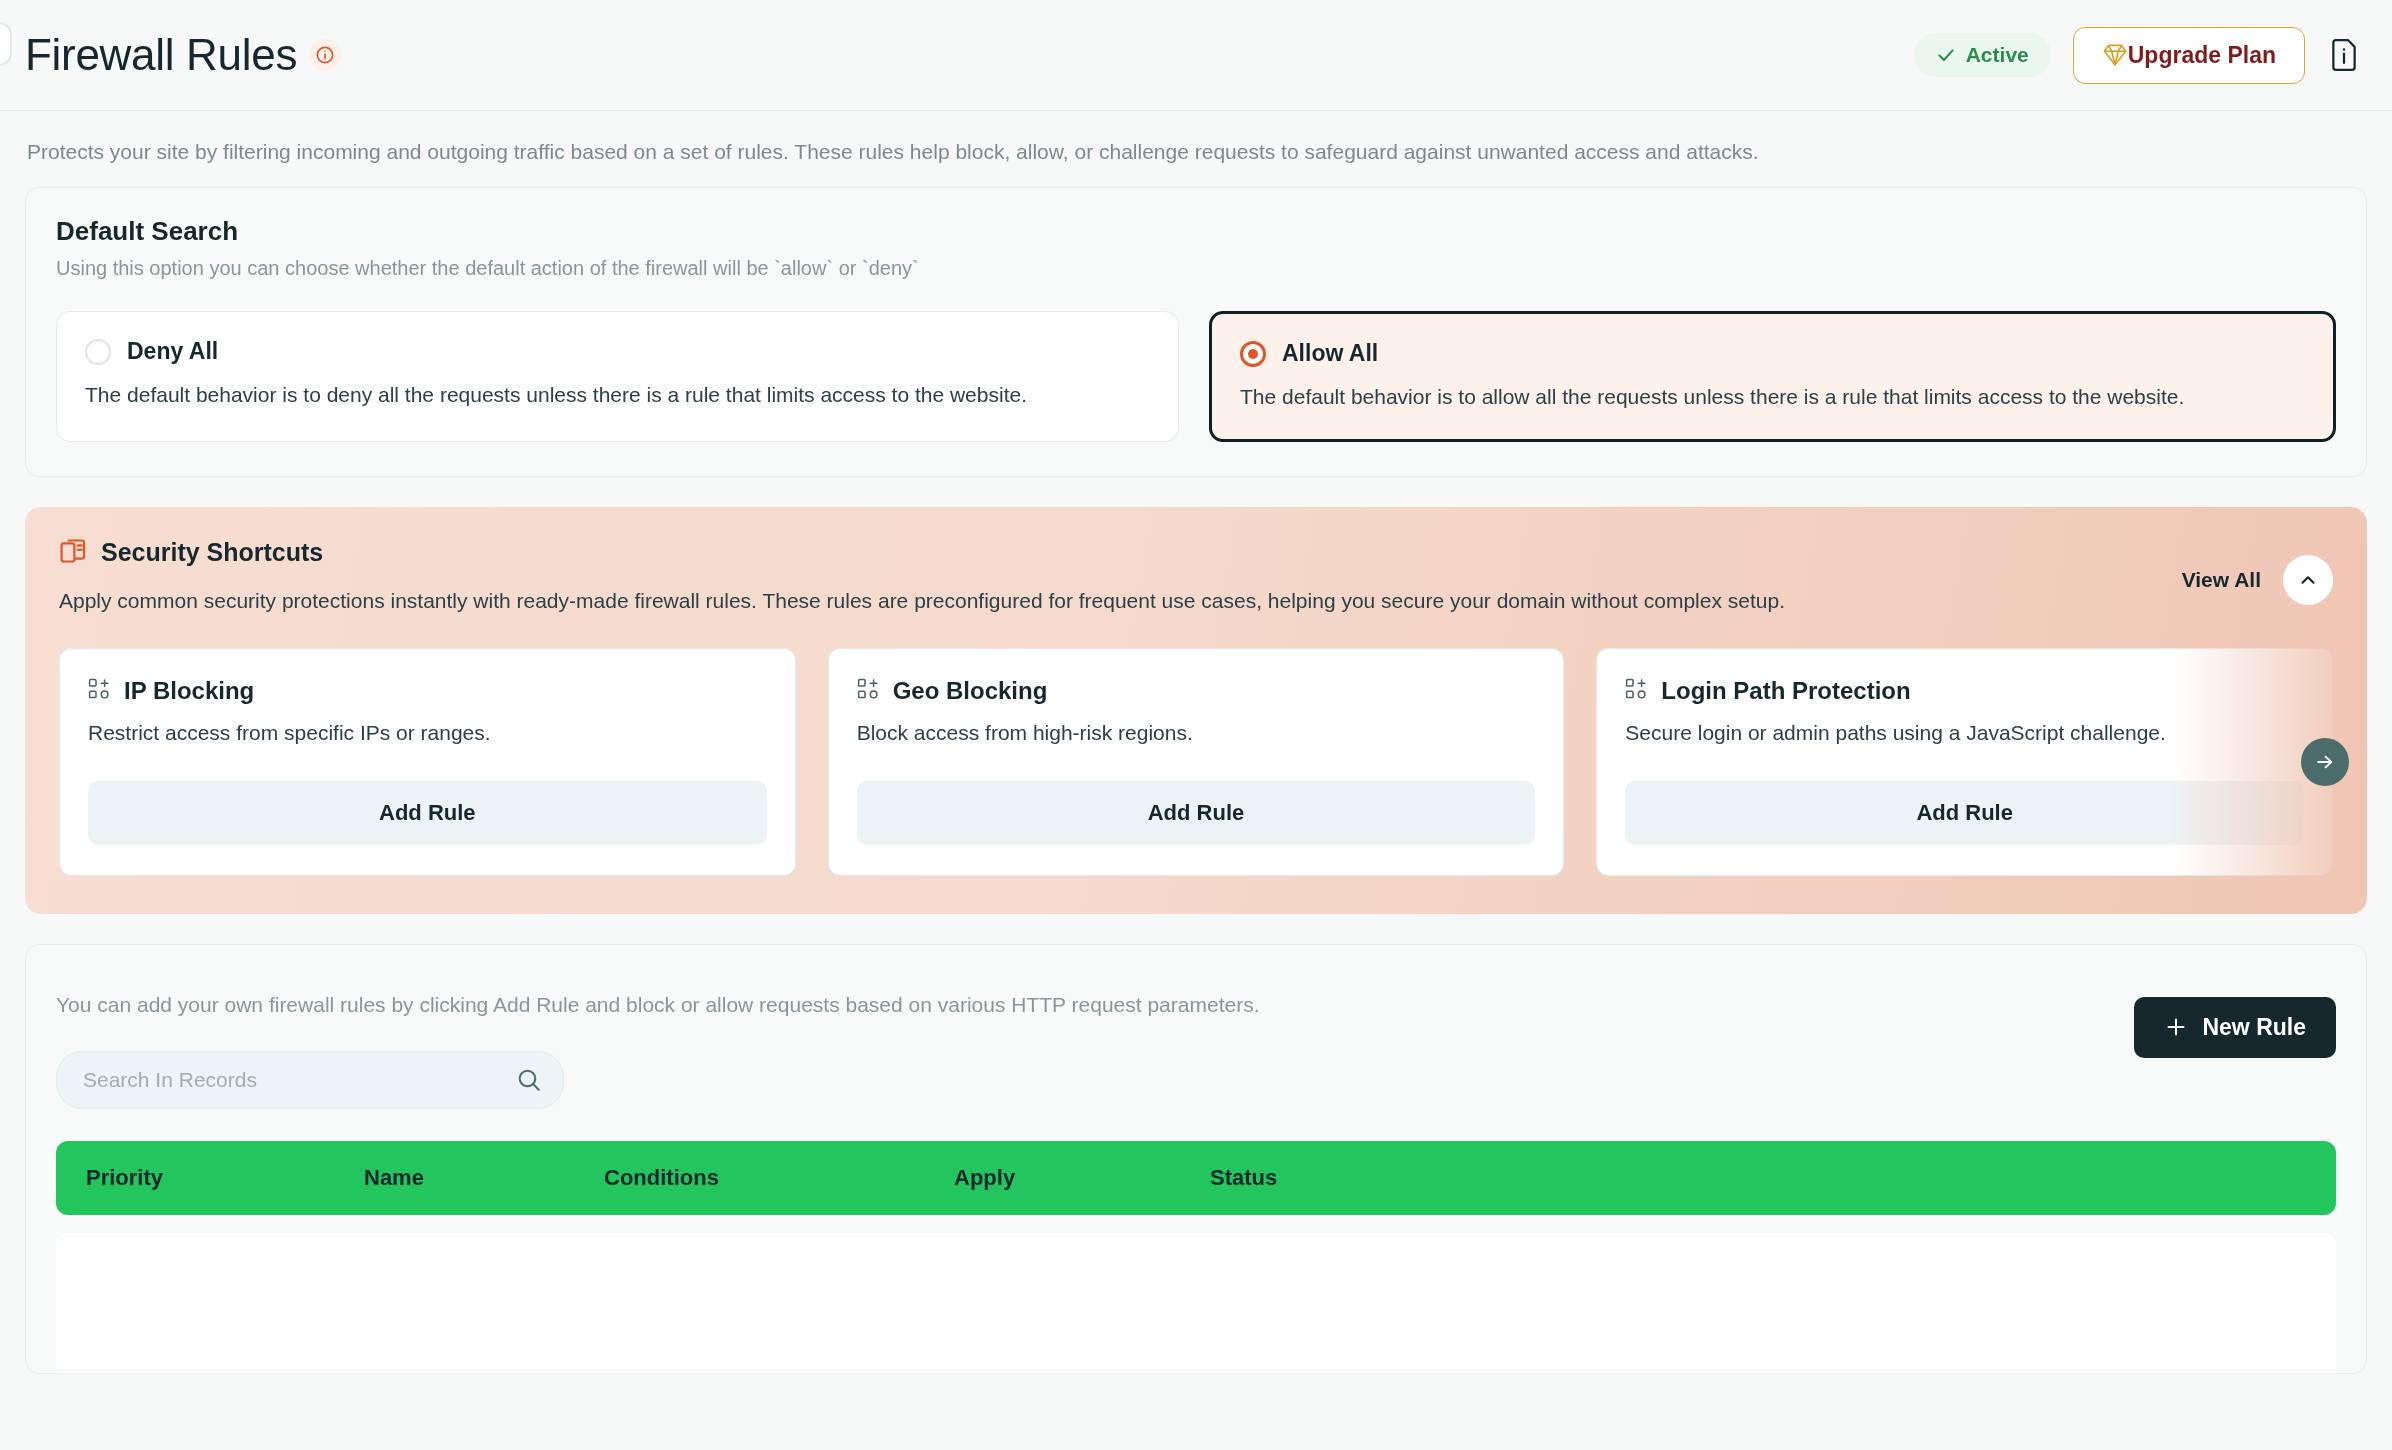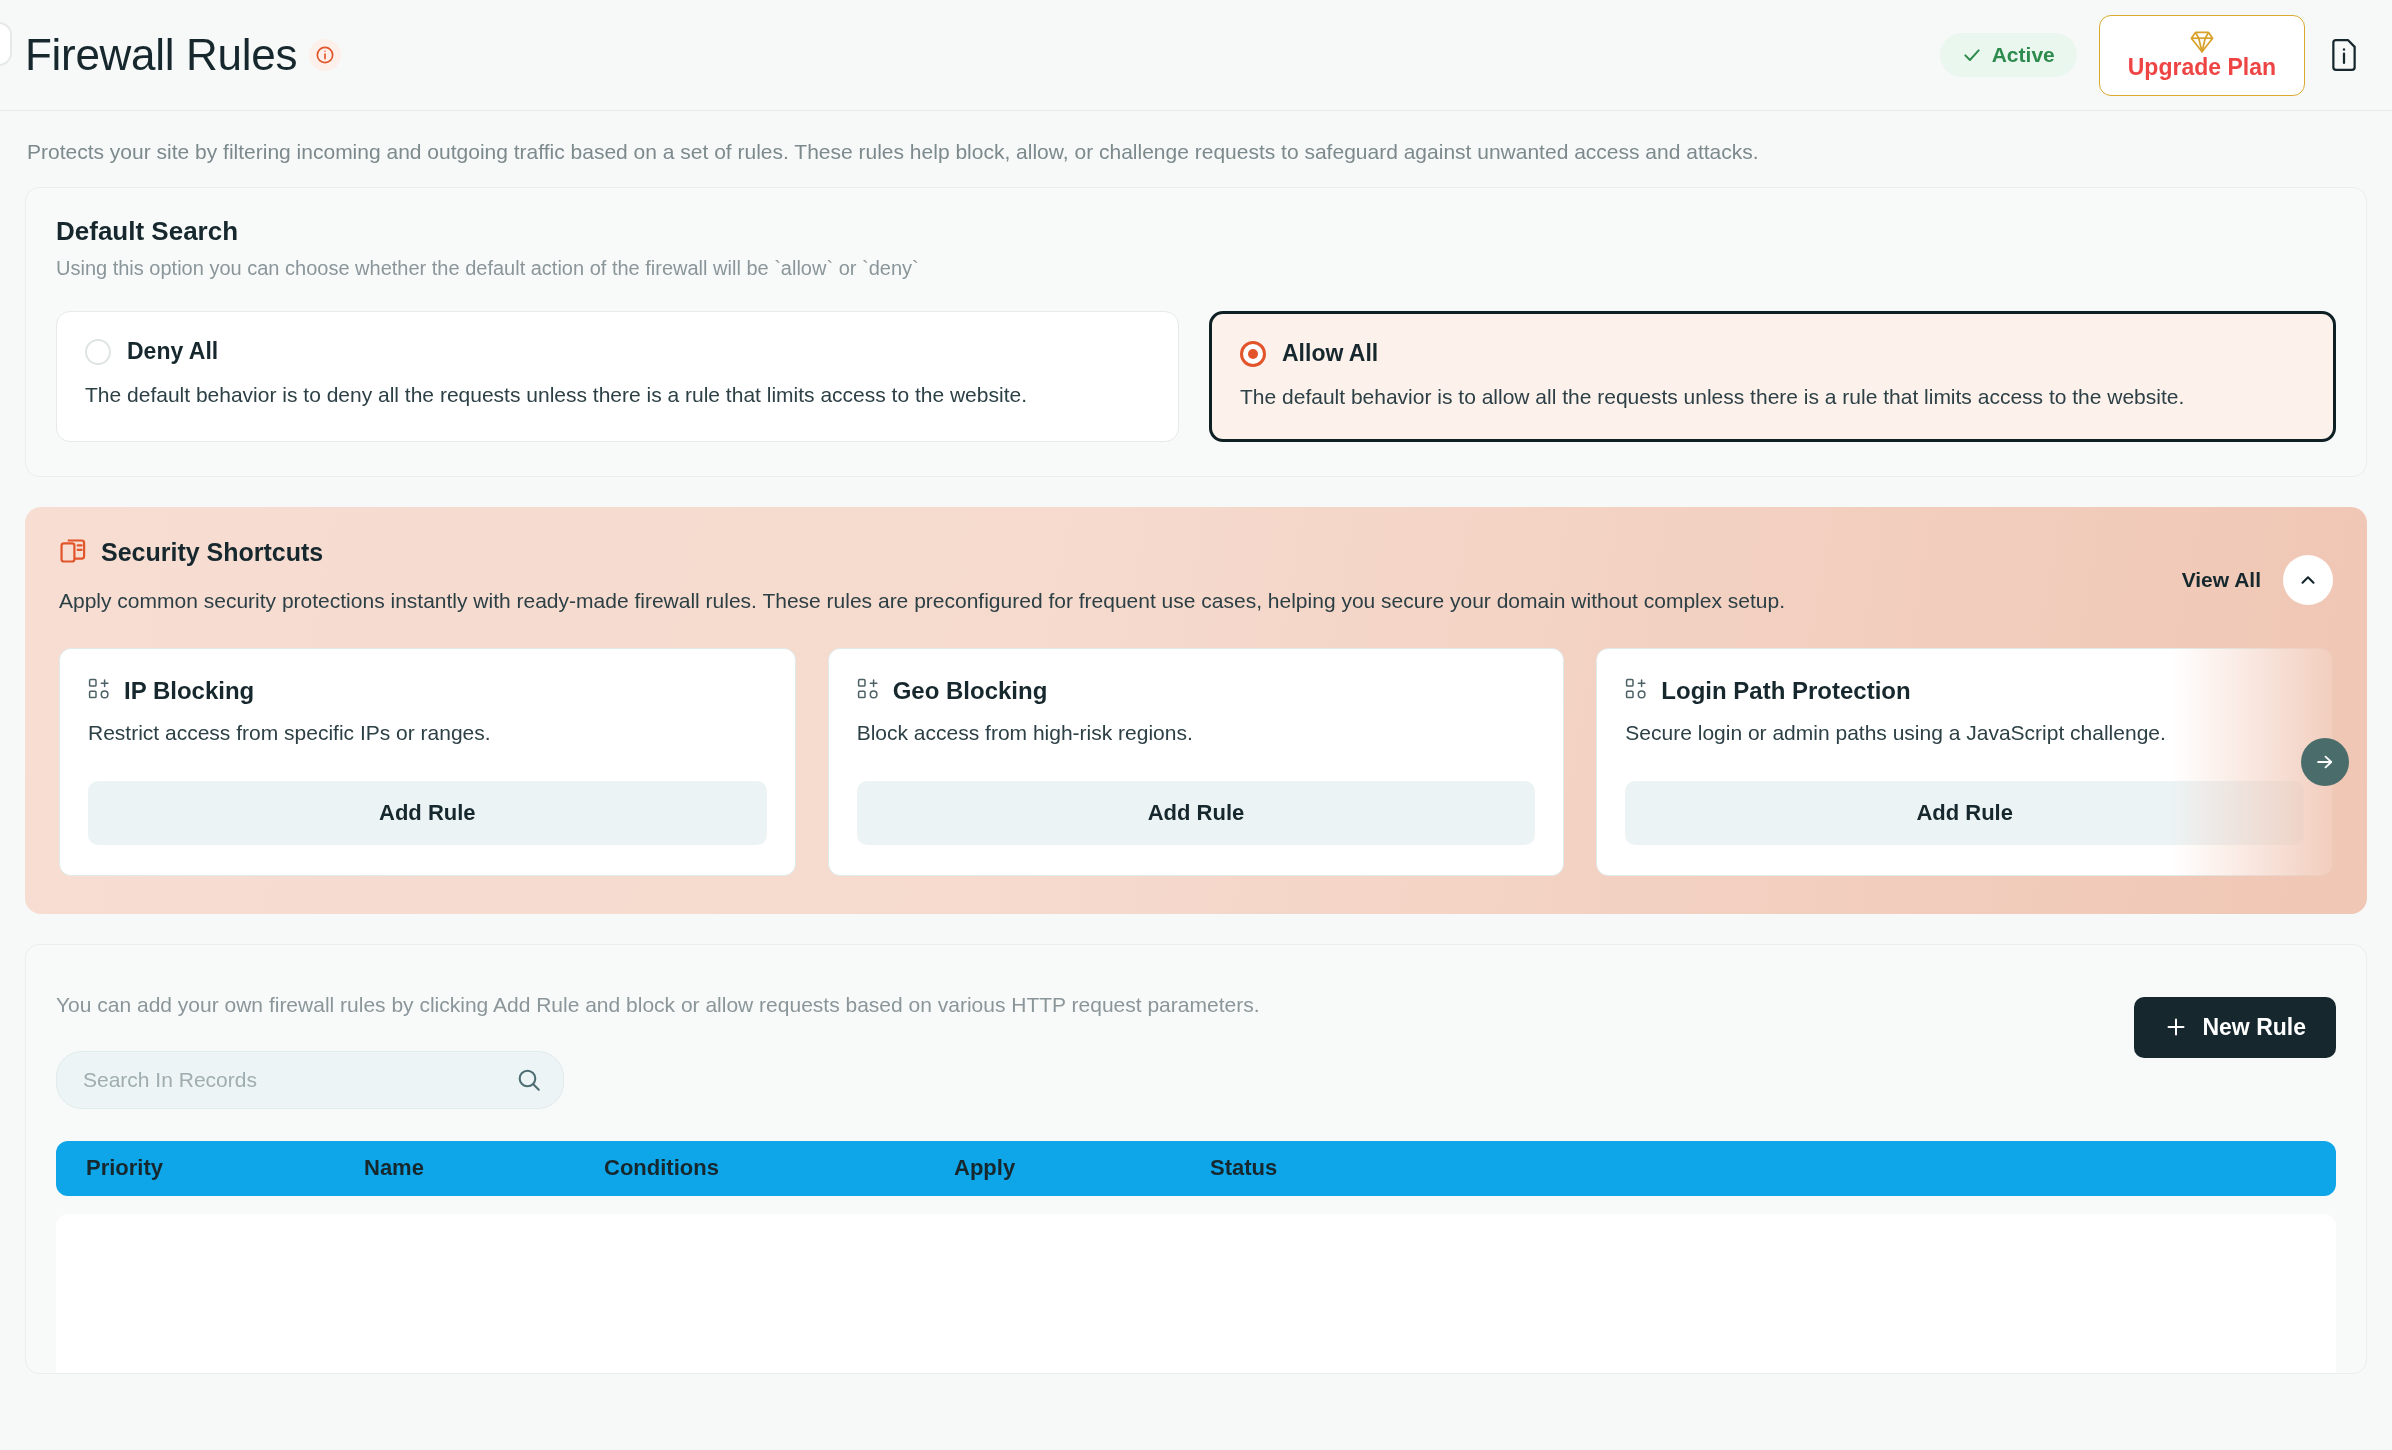--- a/index.html
+++ b/index.html
@@ -66,28 +66,27 @@
     background: #eaf7ee;
     color: #2e8b4e;
     border-radius: 22px;
     padding: 10px 22px;
     font-size: 21px;
     font-weight: 700;
   }
   .upgrade-btn {
     display: flex; align-items: center; 
     border: 1.5px solid #dba92f;
-    color: #ef4444;
+    color: #7f1d1d;
     background: #ffffff;
     border-radius: 12px;
     padding: 14px 28px;
     font-size: 23px;
     font-weight: 700;
     cursor: pointer;
-    flex-direction: column;
   }
   .doc-icon-btn {
     width: 34px; height: 40px;
     display: flex; align-items: center; justify-content: center;
     cursor: pointer;
   }
 
   .divider {
     height: 1px;
     background: #e7eaea;
@@ -336,25 +335,25 @@
   .search-input::placeholder { color: #9fadb0; }
   .search-icon-btn {
     position: absolute;
     right: 22px; top: 50%;
     transform: translateY(-50%);
     cursor: pointer;
     display: flex;
   }
   .table-head {
     margin-top: 32px;
-    background: #0ea5e9;
+    background: #22c55e;
     border-radius: 12px;
     display: flex;
     align-items: center;
-    height: 55px;
+    height: 74px;
     padding: 0 30px;
   }
   .th {
     font-size: 22px;
     font-weight: 700;
     color: #16282d;
   }
   .th-priority { width: 278px; }
   .th-name     { width: 240px; }
   .th-cond     { width: 350px; }

